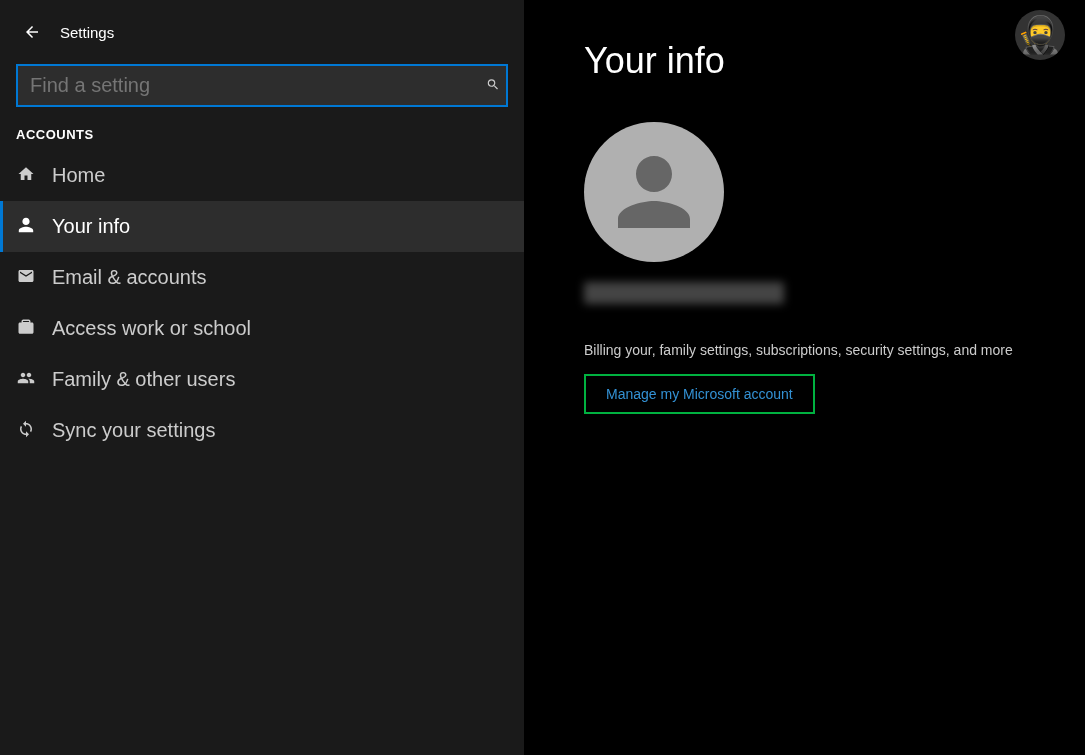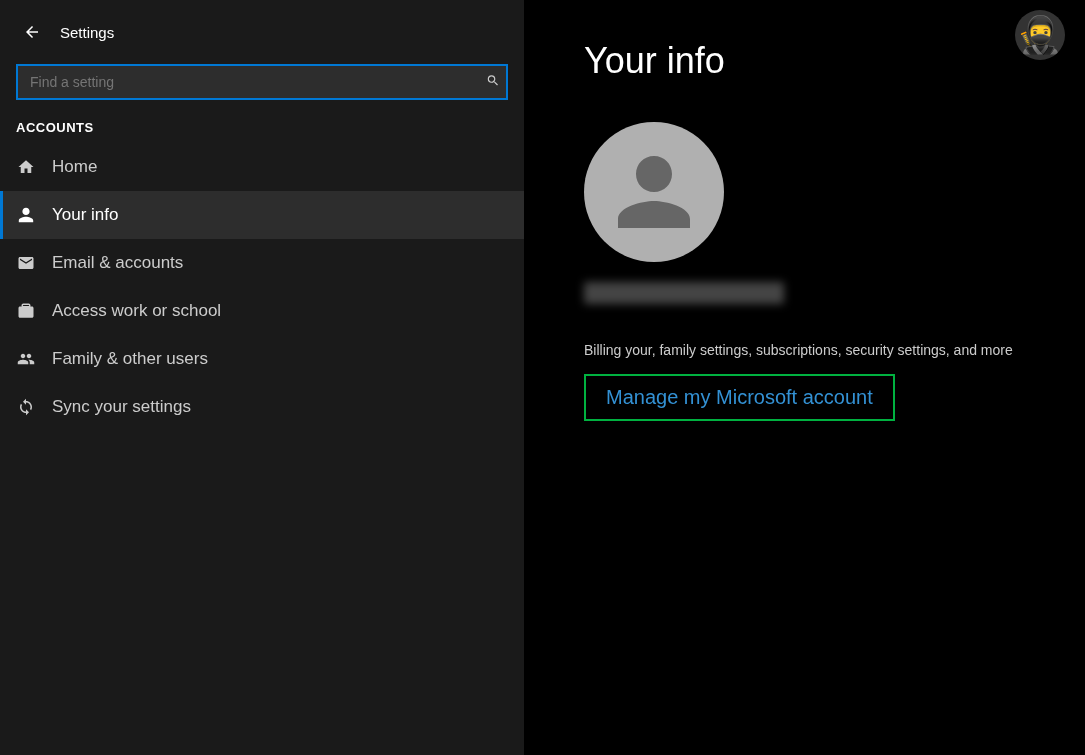--- a/index.html
+++ b/index.html
@@ -52,21 +52,21 @@
       margin: 8px 16px 16px 16px;
       position: relative;
     }
 
     .search-input {
       width: 100%;
       background: #2d2d2d;
       border: 2px solid #0078d4;
       color: #fff;
       padding: 8px 36px 8px 12px;
-      font-size: 14px;
+      font-size: 20px;
       outline: none;
     }
 
     .search-icon-btn {
       position: absolute;
       right: 8px;
       top: 50%;
       transform: translateY(-50%);
       color: #ccc;
       font-size: 14px;
@@ -84,27 +84,26 @@
       letter-spacing: 0.5px;
     }
 
     .nav-items {
       display: flex;
       flex-direction: column;
     }
 
     .nav-item {
       display: flex;
-      align-items: center;
       padding: 14px 16px;
       color: #ccc;
       cursor: pointer;
       gap: 16px;
       position: relative;
-      font-size: 17px;
+      font-size: 20px;
       text-decoration: none;
     }
 
     .nav-item.active {
       background: #2d2d2d;
       color: #fff;
     }
 
     .nav-item.active::before {
       content: '';
@@ -181,21 +180,21 @@
       font-size: 14px;
       margin-bottom: 16px;
       max-width: 600px;
     }
 
     .manage-account-btn {
       display: inline-block;
       border: 2px solid #00b140;
       color: #3391d4;
       padding: 10px 20px;
-      font-size: 20px;
+      font-size: 14px;
       cursor: pointer;
       background: none;
       text-decoration: none;
       margin-bottom: 30px;
     }
 
     .sign-in-local-link {
       display: block;
       color: #3391d4;
       font-size: 15px;

